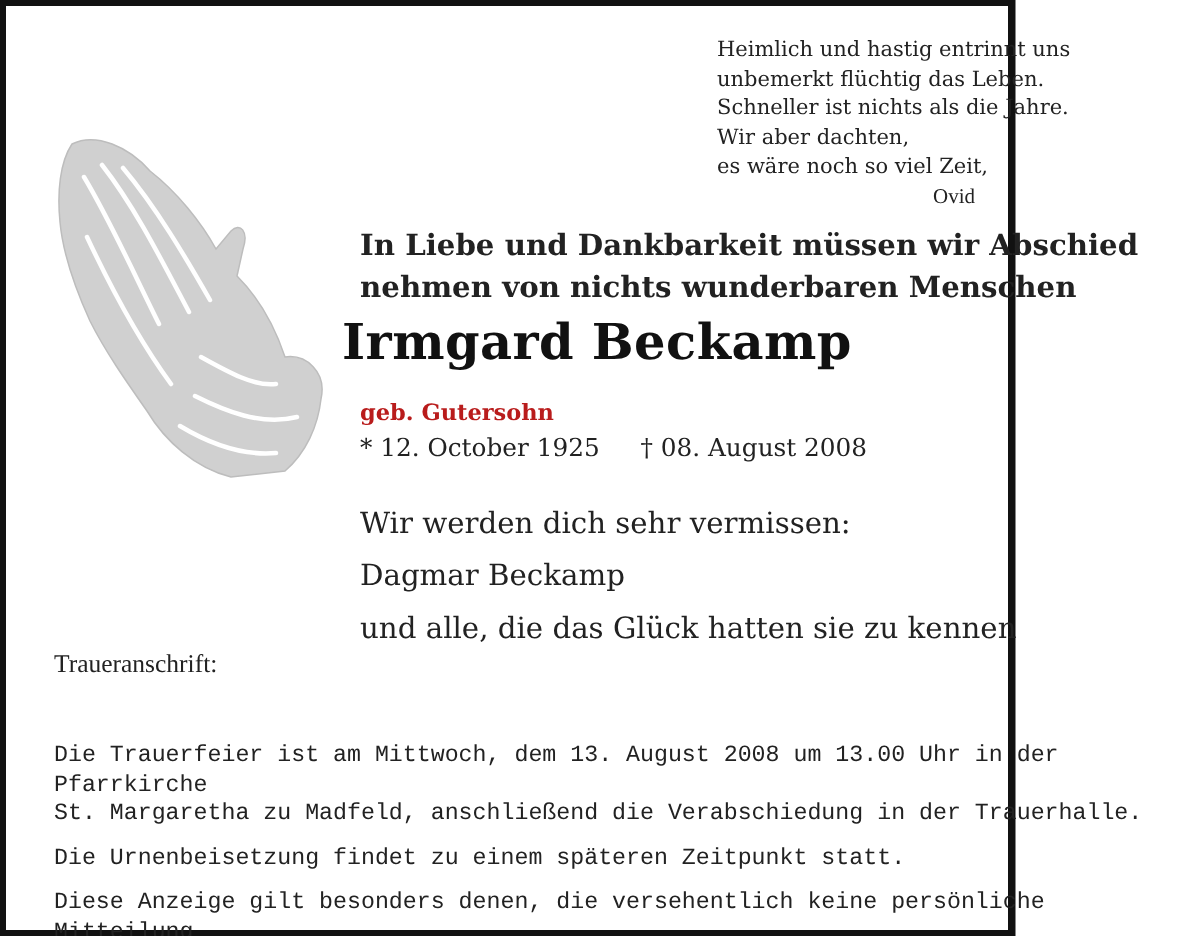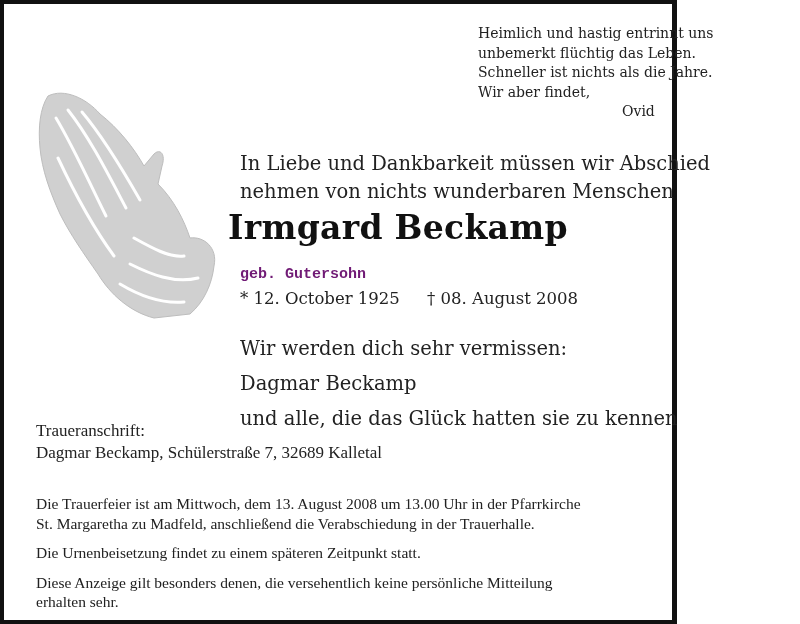--- a/index.html
+++ b/index.html
@@ -11,64 +11,65 @@
       border-right: 5px solid #111; border-bottom: 4px solid #111;
       background: #fff;
     }
     .serif { font-family: "DejaVu Serif", "Liberation Serif", serif; color: #222; }
     .cond { font-family: "Liberation Serif", serif; color: #222; }
     .poem {
       position: absolute; left: 474px; top: 20px; width: 300px;
       font-size: 14px; line-height: 19.5px;
     }
     .poem div { white-space: nowrap; }
-    .poem .author { padding-left: 144px; }
+    .poem .author { padding-left: 144px; font-family: Liberation Serif, serif; }
     .hands { position: absolute; left: 30px; top: 84px; width: 186px; height: 232px; }
     .intro {
       position: absolute; left: 236px; top: 146px;
-      font-size: 19.5px; line-height: 28px; white-space: nowrap;
+      font-size: 19.5px; line-height: 28px; white-space: nowrap; font-weight: bold;
     }
     .name {
       position: absolute; left: 224px; top: 204px;
       font-size: 33px; font-weight: bold; color: #111; white-space: nowrap;
       letter-spacing: 0.3px;
     }
     .nee {
       position: absolute; left: 236px; top: 262px;
-      font-size: 15px; font-weight: bold; color: #701a75; white-space: nowrap; font-family: Liberation Mono, monospace;
+      font-size: 15px; font-weight: bold; color: #b91c1c; white-space: nowrap;
     }
     .dates {
       position: absolute; left: 236px; top: 285px;
       font-size: 16.5px; white-space: nowrap;
     }
     .dates .death { margin-left: 22px; }
     .mourners {
       position: absolute; left: 236px; top: 327px;
       font-size: 19.5px; line-height: 35px; white-space: nowrap;
     }
     .address {
-      position: absolute; left: 32px; top: 416px;
+      position: absolute; left: 32px; top: 428px;
       font-size: 17px; line-height: 22px; white-space: nowrap;
     }
     .notes {
       position: absolute; left: 32px; top: 490px; width: 740px;
       font-size: 15.5px; line-height: 19.5px;
     }
-    .notes p { margin: 0 0 10px 0; }
+    .notes p { margin: 0 0 10px 0; font-family: Liberation Mono, monospace; }
   </style>
 </head>
 <body>
 
 <div class="frame">
 
   <div class="poem serif">
     <div>Heimlich und hastig entrinnt uns</div>
     <div>unbemerkt flüchtig das Leben.</div>
     <div>Schneller ist nichts als die Jahre.</div>
-    <div>Wir aber findet,</div>
+    <div>Wir aber dachten,</div>
+    <div>es wäre noch so viel Zeit,</div>
     <div class="author">Ovid</div>
   </div>
 
   <div class="hands">
     <svg width="186" height="232" viewBox="0 0 186 232">
       <g fill="#d0d0d0" stroke="#bdbdbd" stroke-width="1">
         <path d="M14 8 C30 0 52 10 66 26 C84 40 100 60 110 78 L120 66 C126 60 132 66 128 78 L124 96 C140 112 150 132 156 150 C170 148 184 160 180 178 C178 196 170 214 156 226 L120 230 C96 224 76 206 64 186 C50 166 36 146 26 126 C16 104 8 82 6 60 C4 40 6 20 14 8 Z"></path>
       </g>
       <g fill="none" stroke="#ffffff" stroke-width="3" stroke-linecap="round">
         <path d="M22 30 C40 60 56 96 72 128"></path>
@@ -95,21 +96,20 @@
   </div>
 
   <div class="mourners serif">
     <div>Wir werden dich sehr vermissen:</div>
     <div>Dagmar Beckamp</div>
     <div>und alle, die das Glück hatten sie zu kennen</div>
   </div>
 
   <div class="address cond">
     <div>Traueranschrift:</div>
-    <div>Dagmar Beckamp, Schülerstraße 7, 32689 Kalletal</div>
   </div>
 
   <div class="notes cond">
     <p>
       <span>Die Trauerfeier ist am Mittwoch, dem 13. August 2008 um 13.00 Uhr in der Pfarrkirche</span><br>
       <span>St. Margaretha zu Madfeld, anschließend die Verabschiedung in der Trauerhalle.</span>
     </p>
     <p>Die Urnenbeisetzung findet zu einem späteren Zeitpunkt statt.</p>
     <p>
       <span>Diese Anzeige gilt besonders denen, die versehentlich keine persönliche Mitteilung</span><br>

